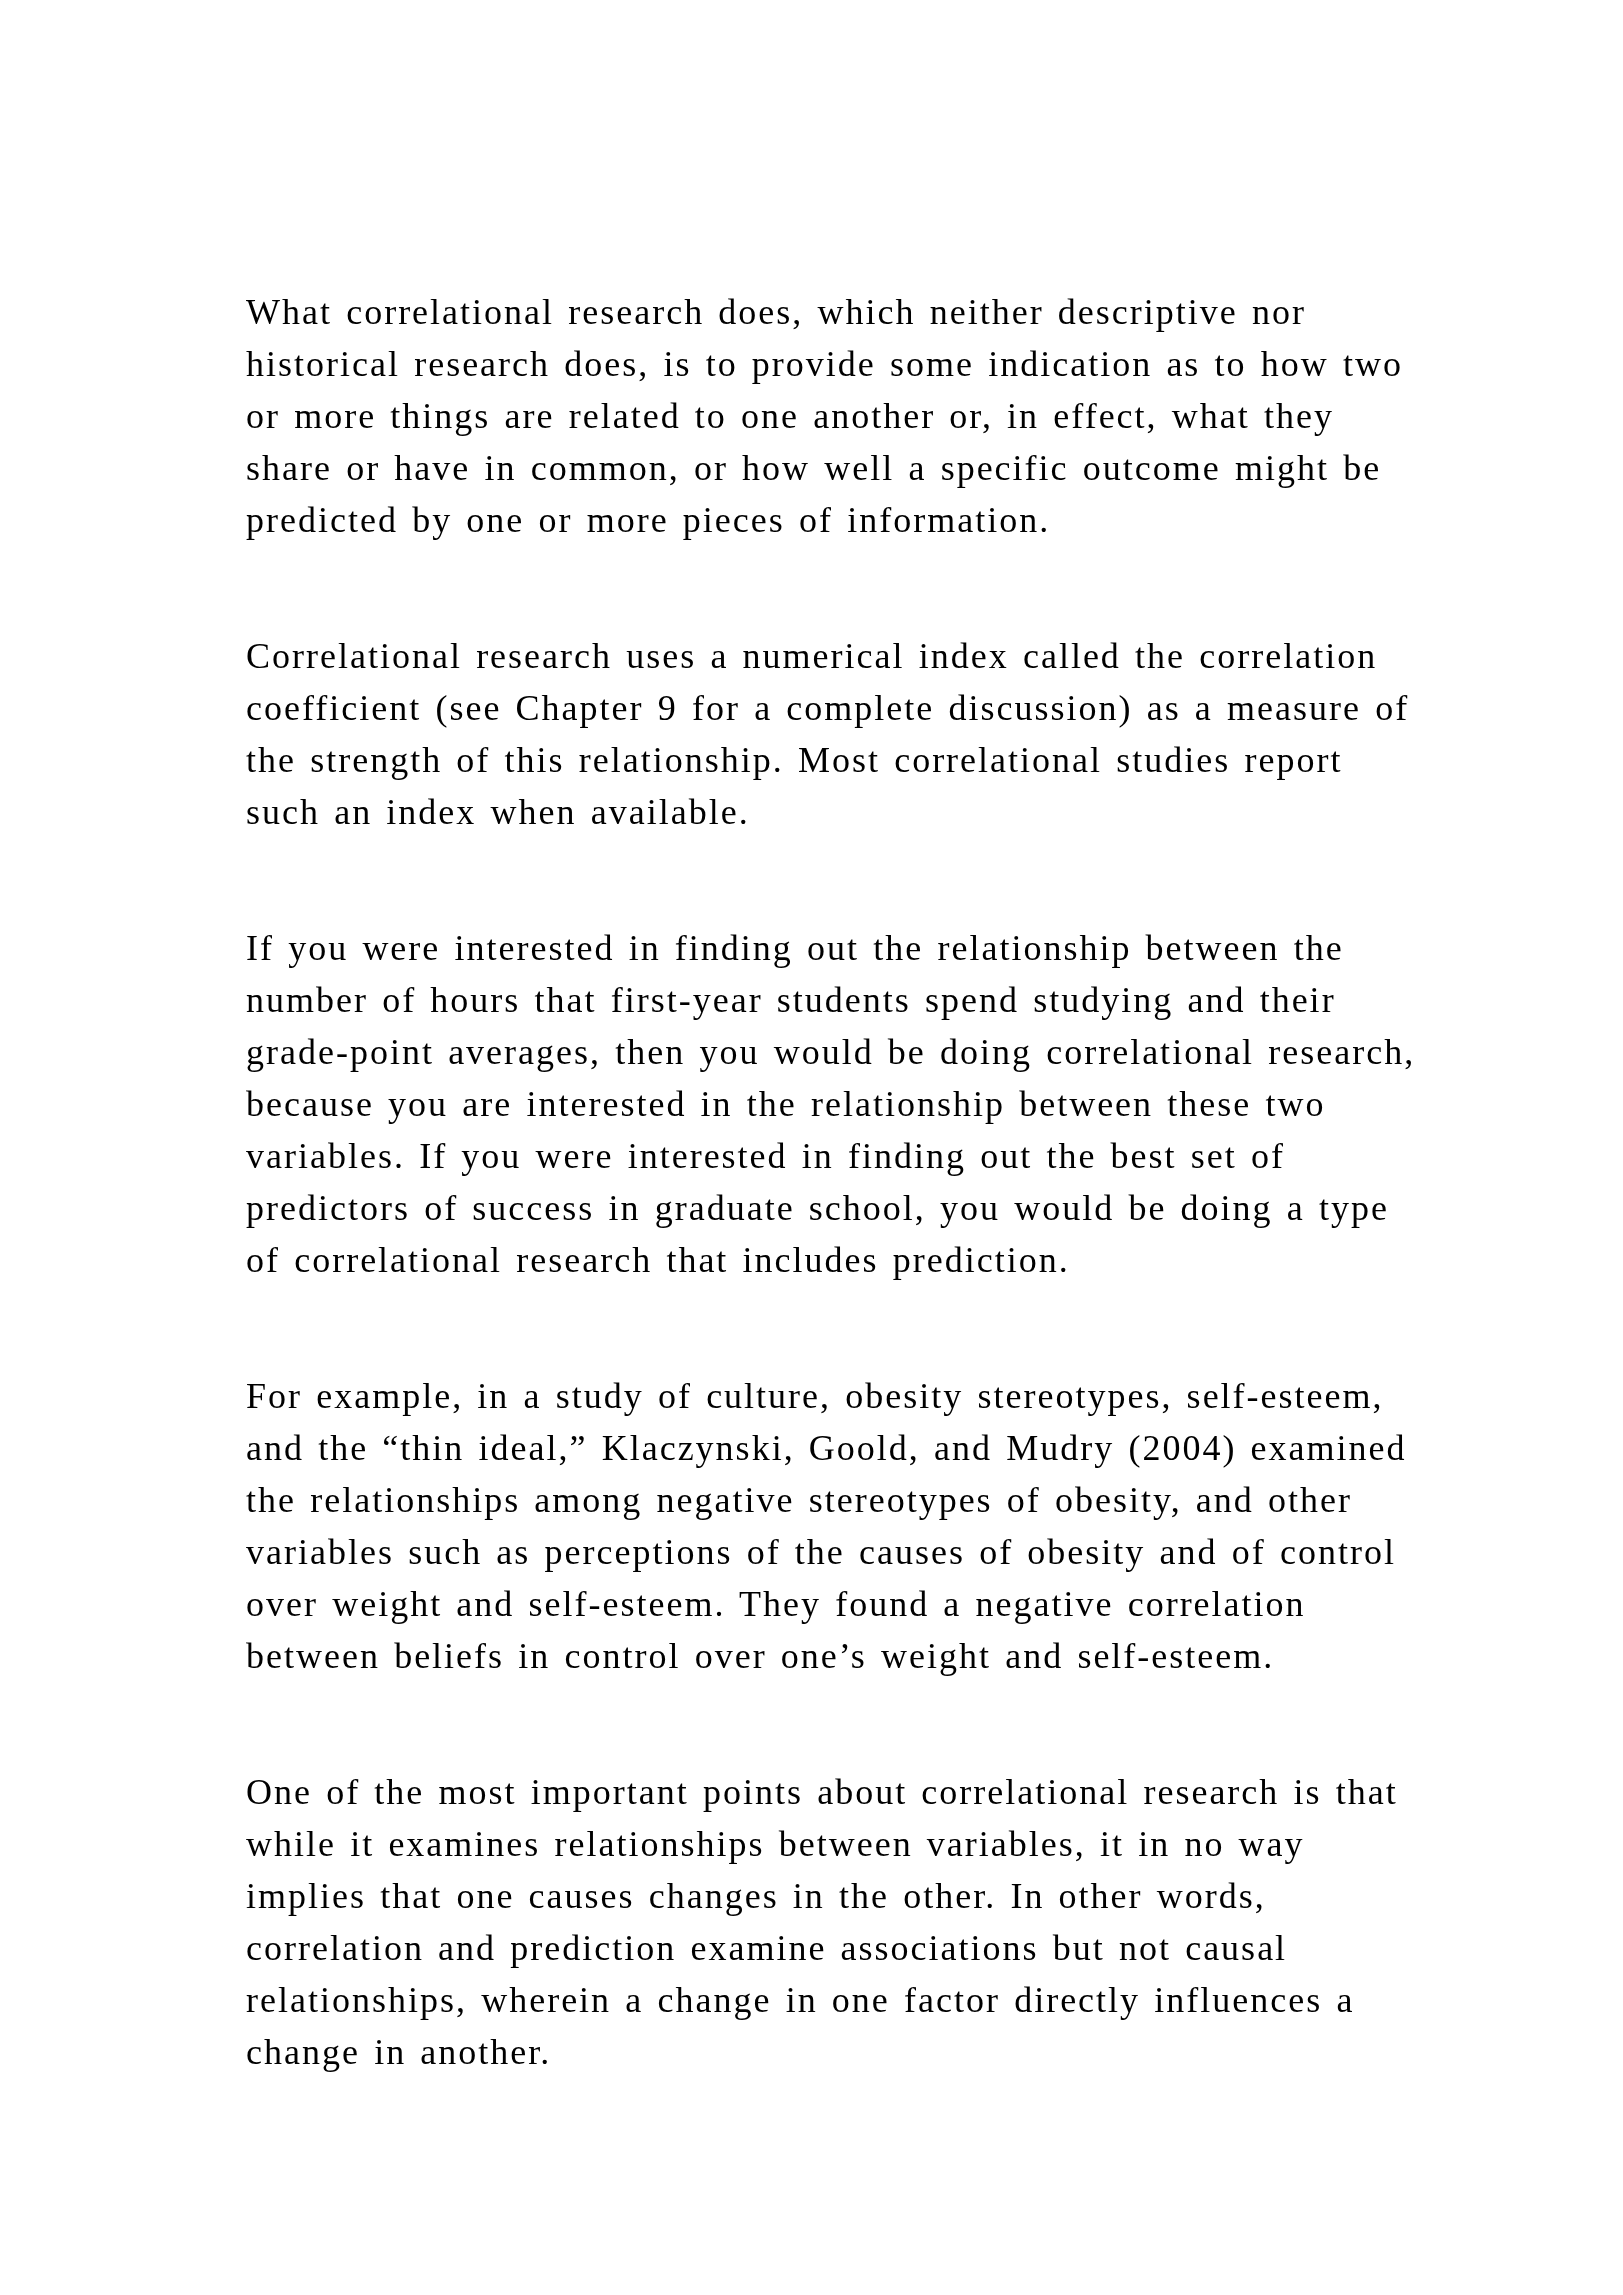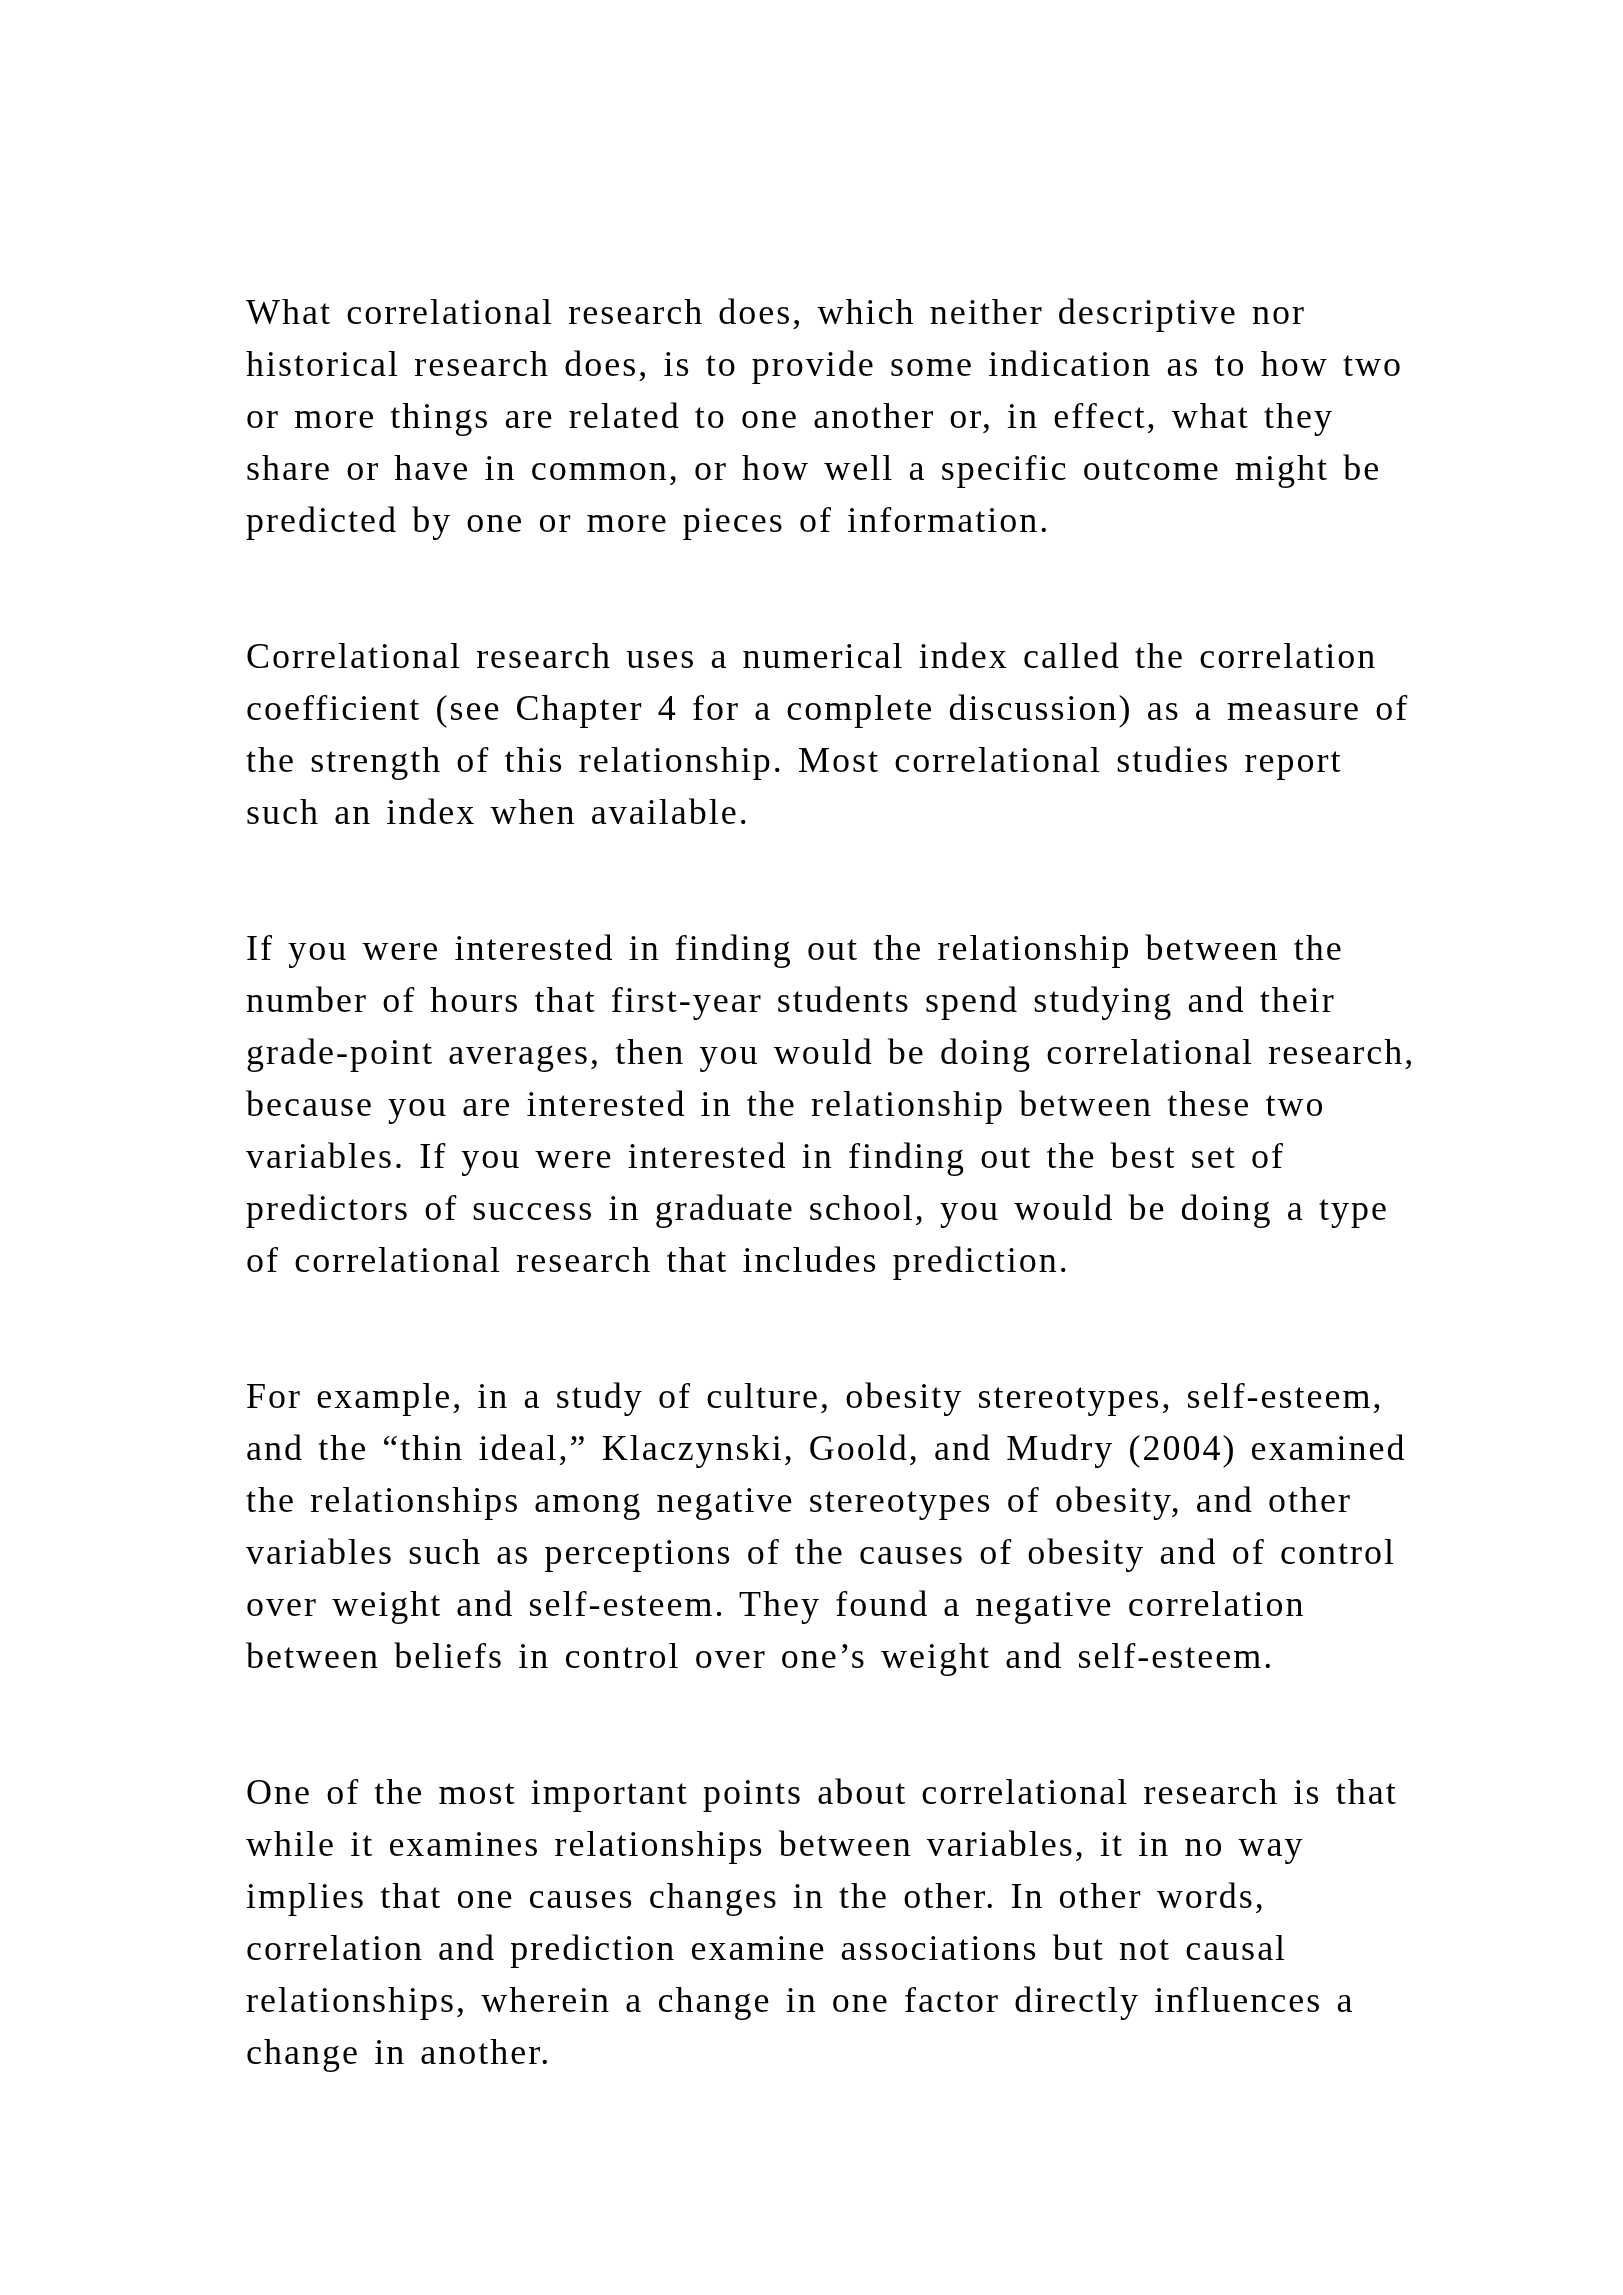--- a/index.html
+++ b/index.html
@@ -43,19 +43,19 @@
   .text-column p:last-child {
     margin-bottom: 12px;
   }
 </style>
 </head>
 <body>
 
 <div class="page">
   <div class="text-column">
     <p>What correlational research does, which neither descriptive nor historical research does, is to provide some indication as to how two or more things are related to one another or, in effect, what they share or have in common, or how well a specific outcome might be predicted by one or more pieces of information.</p>
-    <p>Correlational research uses a numerical index called the correlation coefficient (see Chapter 4 for a complete discussion) as a measure of the strength of this relationship. Most correlational studies report such an index when available.</p>
+    <p>Correlational research uses a numerical index called the correlation coefficient (see Chapter 9 for a complete discussion) as a measure of the strength of this relationship. Most correlational studies report such an index when available.</p>
     <p>If you were interested in finding out the relationship between the number of hours that first-year students spend studying and their grade-point averages, then you would be doing correlational research, because you are interested in the relationship between these two variables. If you were interested in finding out the best set of predictors of success in graduate school, you would be doing a type of correlational research that includes prediction.</p>
     <p>For example, in a study of culture, obesity stereotypes, self-esteem, and the “thin ideal,” Klaczynski, Goold, and Mudry (2004) examined the relationships among negative stereotypes of obesity, and other variables such as perceptions of the causes of obesity and of control over weight and self-esteem. They found a negative correlation between beliefs in control over one’s weight and self-esteem.</p>
     <p>One of the most important points about correlational research is that while it examines relationships between variables, it in no way implies that one causes changes in the other. In other words, correlation and prediction examine associations but not causal relationships, wherein a change in one factor directly influences a change in another.</p>
   </div>
 </div>
 
 
 </body></html>

